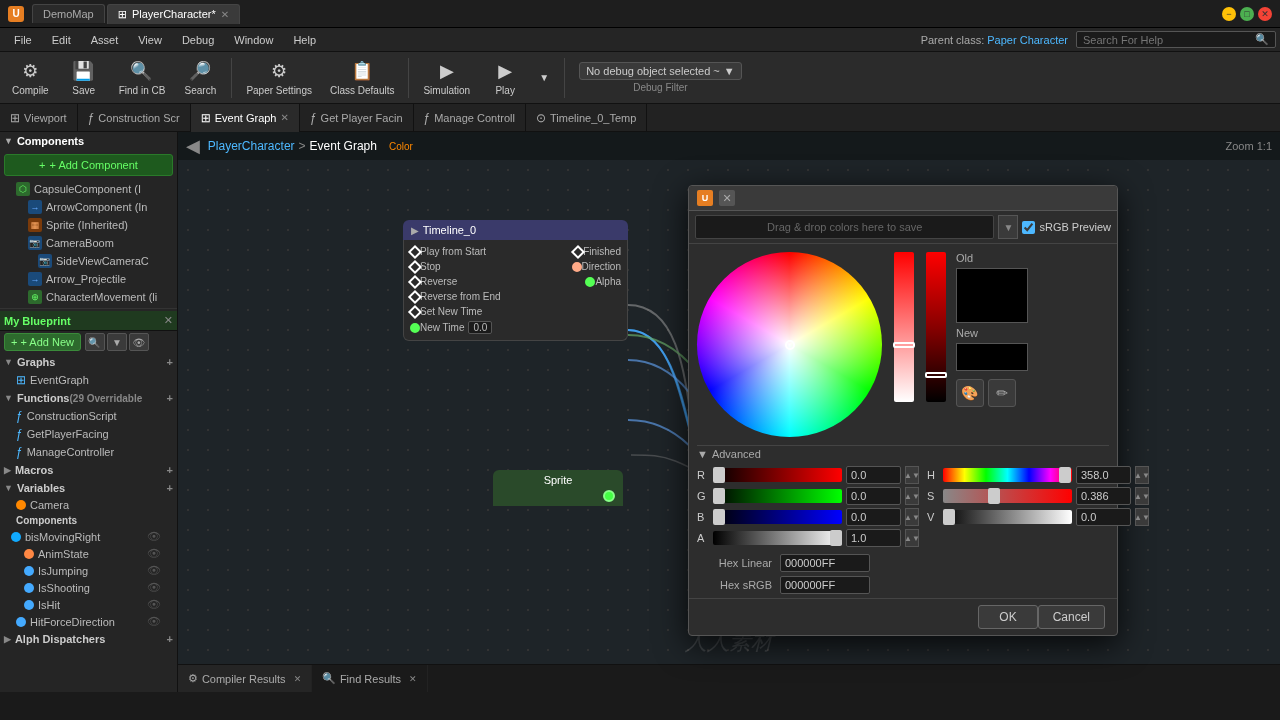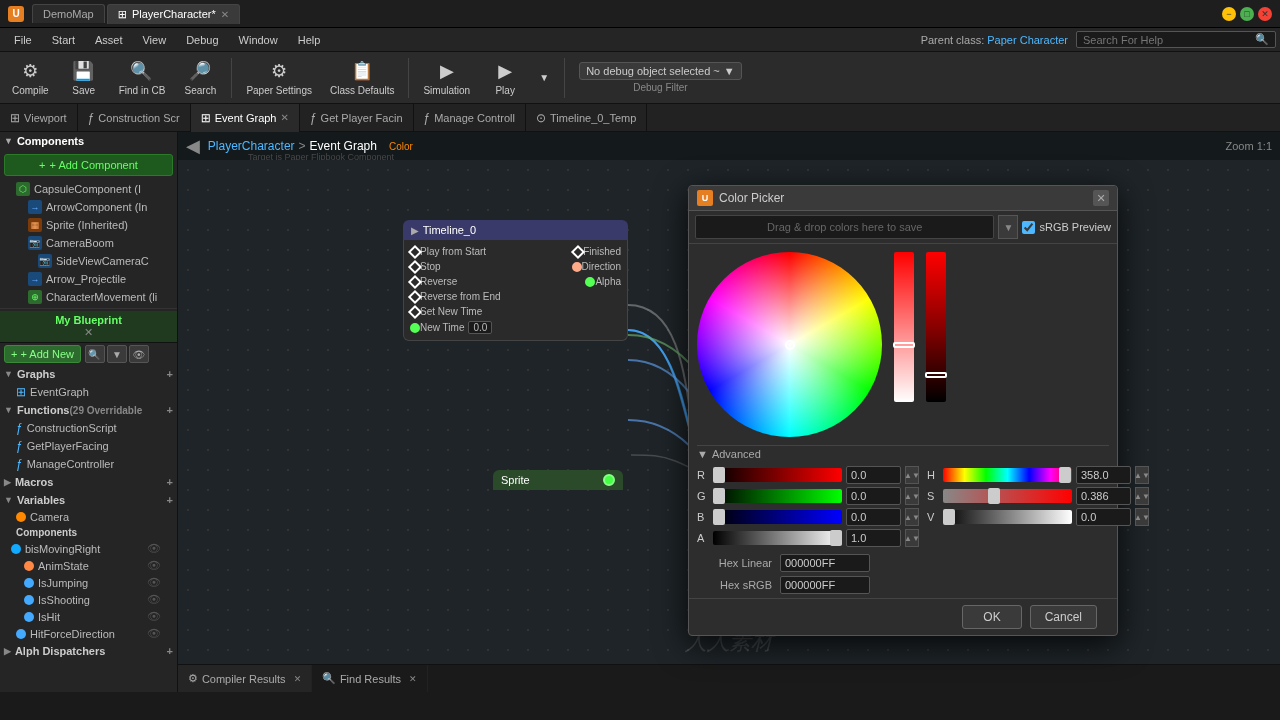--- a/index.html
+++ b/index.html
@@ -184,21 +184,20 @@
       padding: 4px; margin: 4px; cursor: pointer; color: #6f6; font-size: 11px; gap: 4px;
     }
 
     .divider-h { height: 1px; background: #333; margin: 2px 0; }
 
     .blueprint-header {
       display: flex; align-items: center;
       padding: 3px 4px;
       font-size: 11px; background: #1f3a1f;
       border-bottom: 1px solid #111;
-      flex-direction: column;
     }
     .bp-title { color: #6f6; font-weight: bold; flex: 1; }
     .bp-close { color: #888; cursor: pointer; }
 
     .bp-toolbar {
       display: flex; align-items: center;
       padding: 2px 4px; gap: 2px;
       background: #252525;
     }
     .bp-btn {
@@ -540,21 +539,21 @@
     .cp-hex-label { font-size: 11px; color: #aaa; width: 75px; text-align: right; }
     .cp-hex-input {
       width: 90px; height: 18px;
       background: #1a1a1a; border: 1px solid #555;
       color: #ccc; font-size: 11px; padding: 0 4px;
       border-radius: 2px; outline: none;
     }
 
     .cp-footer {
       display: flex; align-items: center; justify-content: flex-end;
-      padding: 6px 20px; gap: 8px;
+      padding: 6px 12px; 
       border-top: 1px solid #444;
     }
     .cp-ok-btn {
       padding: 4px 20px;
       background: #3a3a3a; border: 1px solid #666;
       border-radius: 3px; color: #ccc; font-size: 12px; cursor: pointer;
     }
     .cp-cancel-btn {
       padding: 4px 14px;
       background: #3a3a3a; border: 1px solid #666;
@@ -590,21 +589,21 @@
   <div class="title"></div>
   <div class="title-buttons">
     <div class="title-btn tb-min">−</div>
     <div class="title-btn tb-max">□</div>
     <div class="title-btn tb-close">✕</div>
   </div>
 </div>
 
 <div id="menu-bar">
   <div class="menu-item">File</div>
-  <div class="menu-item">Start</div>
+  <div class="menu-item">Edit</div>
   <div class="menu-item">Asset</div>
   <div class="menu-item">View</div>
   <div class="menu-item">Debug</div>
   <div class="menu-item">Window</div>
   <div class="menu-item">Help</div>
   <div class="menu-separator"></div>
   <span class="parent-class">Parent class: <a class="parent-link">Paper Character</a></span>
   <div class="search-for-help">
     <input type="text" placeholder="Search For Help" style="">
     <span>🔍</span>
@@ -836,21 +835,20 @@
   <div id="center-area">
 
     <div id="graph-header">
       <span style="font-size:18px;color:#888;margin-right:4px;">◀</span>
       <span class="gh-link">PlayerCharacter</span>
       <span class="gh-sep"> &gt; </span>
       <span class="gh-current">Event Graph</span>
       <span style="margin-left:8px;color:#f80;font-size:10px;">Color</span>
       <span class="zoom-label">Zoom 1:1</span>
     </div>
-    <div style="position:absolute;top:20px;left:0;right:0;font-size:9px;color:#666;padding-left:70px;">Target is Paper Flipbook Component</div>
 
     <div id="graph-canvas">
 
       <svg class="connections-svg">
 
         <path d="M 450 170 C 520 170 500 350 570 380" stroke="#4af" stroke-width="2" fill="none" opacity="0.7"></path>
         <path d="M 450 170 C 530 170 510 420 570 440" stroke="#4af" stroke-width="2" fill="none" opacity="0.7"></path>
 
         <path d="M 450 145 C 530 145 500 320 540 360" stroke="#aaa" stroke-width="2" fill="none" opacity="0.5"></path>
 
@@ -894,21 +892,21 @@
           </div>
           <div class="bp-pin">
             <span style="width:10px;height:10px;background:#5f5;border:2px solid #5f5;border-radius:50%;display:inline-block;"></span>
             <span>New Time</span>
             <span style="background:#1a1a1a;border:1px solid #555;padding:0 4px;border-radius:2px;font-size:10px;margin-left:4px;">0.0</span>
           </div>
         </div>
       </div>
 
       <div class="bp-node node-sprite">
-        <div class="bp-node-header" style="background:#2a4a2a;">
+        <div class="bp-node-header" style="background:#2a4a2a;flex-direction:column;">
           <span>Sprite</span>
           <span style="width:12px;height:12px;border-radius:50%;background:#4f4;border:2px solid #8f8;margin-left:auto;"></span>
         </div>
       </div>
 
       <div style="position:absolute;left:632px;top:340px;background:#3a2a0a;border:2px solid #fa6;border-radius:6px;padding:4px 8px;font-size:11px;color:#fa6;min-width:60px;">
         <div>Lerp</div>
         <div style="display:flex;align-items:center;gap:3px;padding:2px 0;">
           <span style="width:8px;height:8px;border-radius:50%;background:#4af;display:inline-block;"></span>
           <span>A</span>
@@ -940,21 +938,20 @@
     </div>
   </div>
 
 </div>
 
 <div id="color-picker-overlay">
   <div id="color-picker-dialog">
 
     <div class="cp-title-bar">
       <div class="cp-title-icon">U</div>
-      <span class="cp-title-text">Color Picker</span>
       <div class="cp-close-btn">✕</div>
     </div>
 
     <div class="cp-saved-colors">
       <div class="cp-save-area">
         <span>Drag &amp; drop colors here to save</span>
       </div>
       <div class="cp-dropdown-btn">▼</div>
       <div class="cp-srgb">
         <input type="checkbox" checked="" style="">
@@ -980,20 +977,30 @@
               </div>
             </div>
 
             <div class="cp-vert-slider-container">
               <div class="cp-vert-slider cp-slider-dark">
                 <div class="cp-vert-handle" style="top:80%;left:-1px;"></div>
               </div>
             </div>
           </div>
 
+          <div class="cp-old-new">
+            <span class="cp-color-label">Old</span>
+            <div class="cp-old-swatch"></div>
+            <span class="cp-color-label">New</span>
+            <div class="cp-new-swatch"></div>
+            <div style="display:flex;gap:4px;margin-top:4px;">
+              <div class="cp-palette">🎨</div>
+              <div class="cp-eyedropper">✏</div>
+            </div>
+          </div>
         </div>
       </div>
     </div>
 
     <div class="cp-advanced">
       <div class="cp-adv-header">
         <span>▼</span>
         <span>Advanced</span>
       </div>
 

